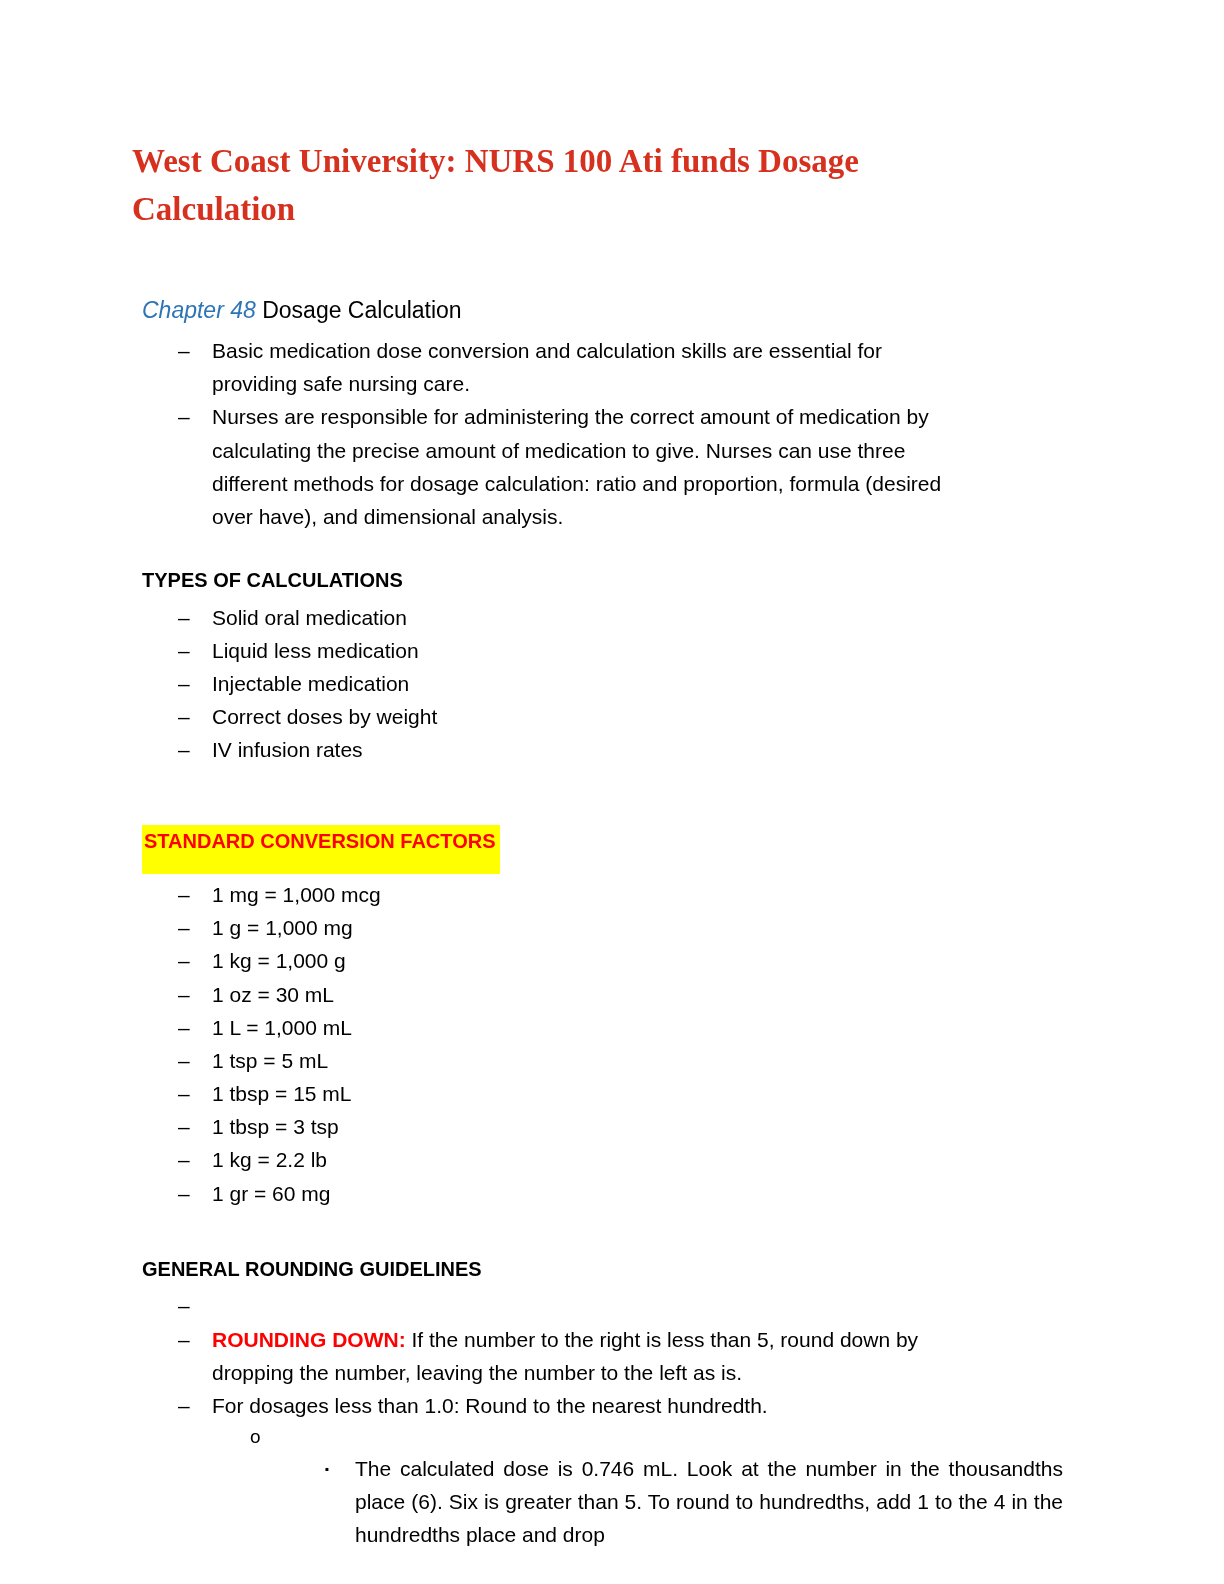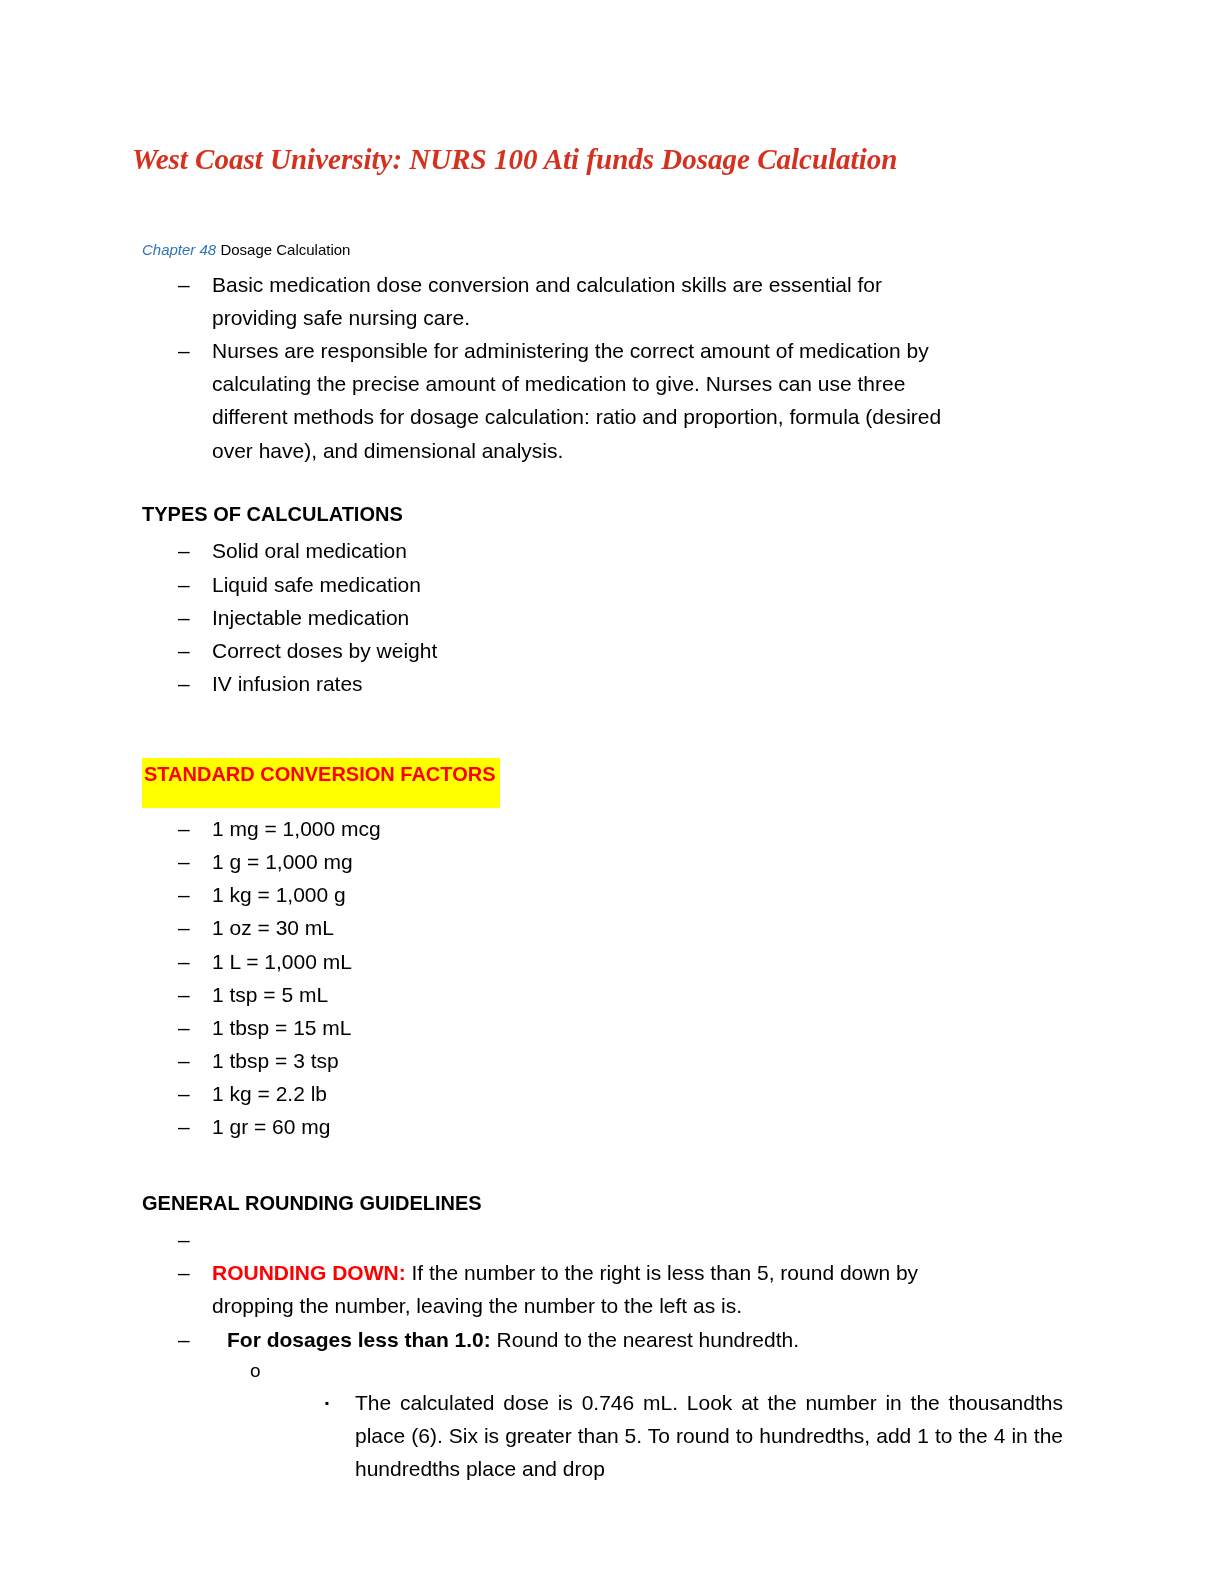--- a/index.html
+++ b/index.html
@@ -13,31 +13,30 @@
     background: #ffffff;
     font-family: "Liberation Sans", sans-serif;
     font-size: 21px;
     line-height: 1.58;
     color: #000000;
     overflow: hidden;
   }
 
   .doc-title {
     font-family: "Liberation Serif", serif;
-    font-style: italic;
     font-weight: 600;
     color: #d6311f;
-    font-size: 29px;
+    font-size: 33px;
     line-height: 1.45;
     max-width: 880px;
     margin: 0 0 58px 0;
   }
 
   .chapter-heading {
-    font-size: 15px;
+    font-size: 23px;
     margin: 0 0 6px 10px;
   }
   .chapter-label {
     font-style: italic;
     color: #2e75b6;
   }
 
   .section-heading {
     font-weight: 700;
     font-size: 20px;
@@ -66,21 +65,21 @@
 
   .li2 { display: flex; align-items: flex-start; margin-left: 118px; }
   .li2 .marker { flex: none; width: 36px; font-size: 19px; }
   .li2 .li-text { max-width: 720px; }
 
   .li3 { display: flex; align-items: flex-start; margin-left: 192px; }
   .li3 .marker { flex: none; width: 31px; font-weight: 700; }
   .li3 .li-text { width: 708px; text-align: justify; }
 
   .red  { color: #ff0000; font-weight: 700; }
-  .bold { font-weight: 700; margin-left: 15px; }
+  .bold { font-weight: 400; }
 </style>
 </head>
 <body>
 
 <div class="page">
 
   <h1 class="doc-title">West Coast University: NURS 100 Ati funds Dosage Calculation</h1>
 
   <div class="chapter-heading">
     <span class="chapter-label">Chapter 48</span><span> Dosage Calculation</span>
@@ -99,21 +98,21 @@
 
   <div class="section-heading mt-types">TYPES OF CALCULATIONS</div>
 
   <div class="list">
     <div class="li">
       <span class="marker">–</span>
       <span class="li-text">Solid oral medication</span>
     </div>
     <div class="li">
       <span class="marker">–</span>
-      <span class="li-text">Liquid safe medication</span>
+      <span class="li-text">Liquid less medication</span>
     </div>
     <div class="li">
       <span class="marker">–</span>
       <span class="li-text">Injectable medication</span>
     </div>
     <div class="li">
       <span class="marker">–</span>
       <span class="li-text">Correct doses by weight</span>
     </div>
     <div class="li">

